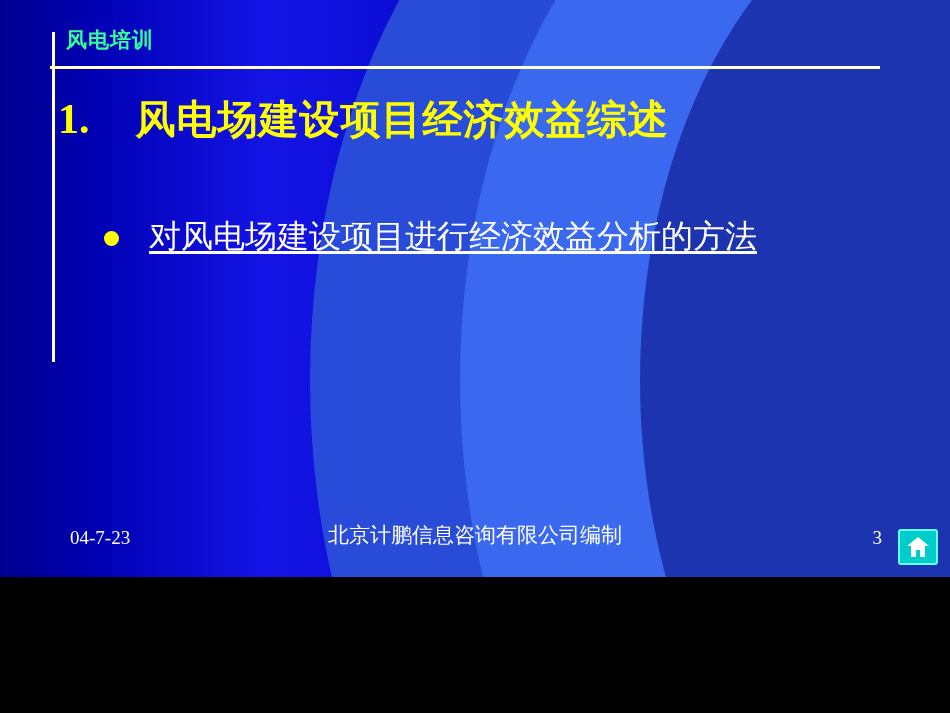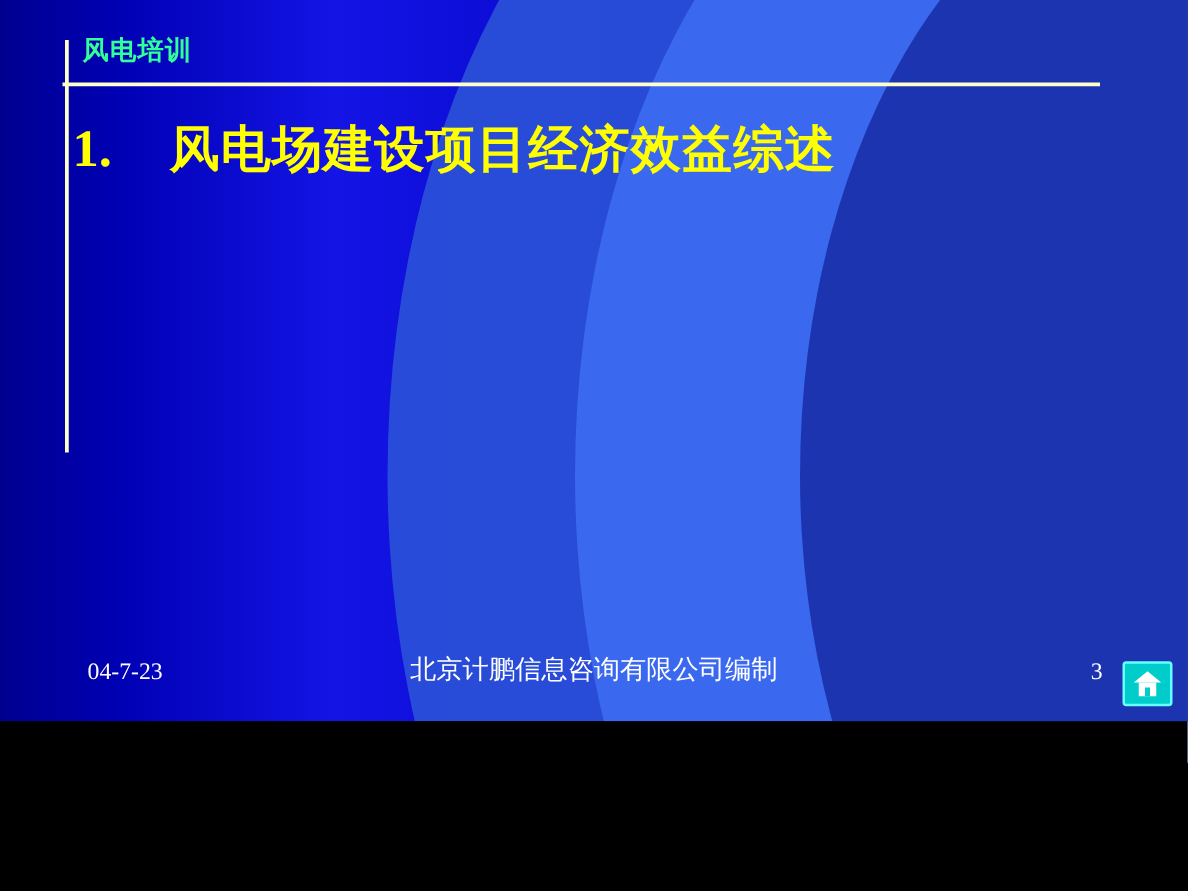--- a/index.html
+++ b/index.html
@@ -241,20 +241,24 @@
   <div class="header-title">风电培训</div>
   <div class="header-rule"></div>
   <div class="left-rule"></div>
 
   <div class="title-row">
     <span class="title-num">1.</span>
     <span class="title-text">风电场建设项目经济效益综述</span>
   </div>
 
   <div class="bullets">
+    <div class="bullet-item">
+      <span class="bullet-dot"></span>
+      <span class="bullet-text">对风电场建设项目进行经济效益分析的方法</span>
+    </div>
   </div>
 
   <div class="footer-date">04-7-23</div>
   <div class="footer-center">北京计鹏信息咨询有限公司编制</div>
   <div class="footer-page">3</div>
 
   <div class="home-button">
     <span class="home-glyph">
       <span class="roof"></span>
       <span class="body"></span>

